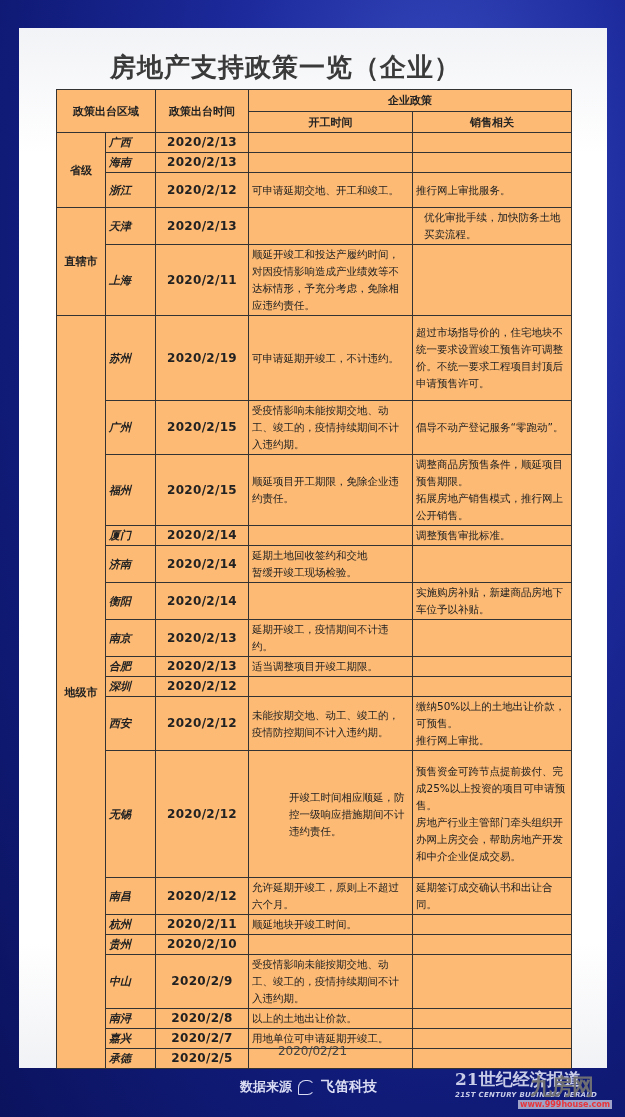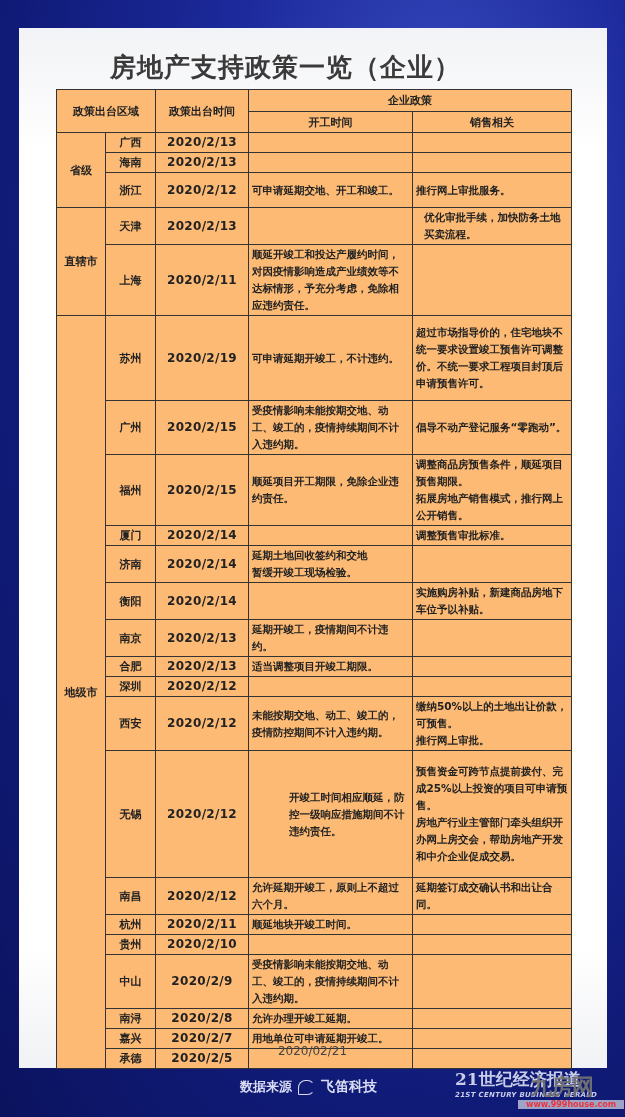--- a/index.html
+++ b/index.html
@@ -20,23 +20,23 @@
     position: absolute; left: 56px; top: 89px; width: 515px;
     border-collapse: collapse; table-layout: fixed;
     font-size: 11px; color: #222; background: #fdba74;
   }
   table.policy td, table.policy th {
     border: 1.2px solid #333; padding: 1px 3px; line-height: 17px;
     vertical-align: middle; overflow: hidden;
   }
   table.policy th { font-weight: bold; text-align: center; font-size: 11px; }
   td.region { text-align: center; font-weight: bold; }
-  td.city { text-align: center; font-weight: bold; }
+  td.city { text-align: left; font-weight: bold; font-style: italic; }
   td.date { text-align: center; font-weight: bold; font-size: 12px; letter-spacing: 0.3px; }
-  td.start, td.sales { text-align: left; font-weight: bold; font-size: 10.5px; line-height: 17px; padding-left: 2px; }
+  td.start, td.sales { text-align: left; font-weight: normal; font-size: 10.5px; line-height: 17px; padding-left: 2px; }
   .datestamp {
     position: absolute; left: 0; top: 1044px; width: 625px; text-align: center;
     font-size: 12px; color: #444;
   }
   .footer-source {
     position: absolute; left: 240px; top: 1078px; display: flex; align-items: center; gap: 6px;
     color: #d9dcf2; font-weight: bold; font-size: 13px;
   }
   .footer-source .logo-mark {
     width: 15px; height: 13px; border: 1.5px solid #d9dcf2; border-radius: 8px 8px 8px 2px;
@@ -47,21 +47,21 @@
     position: absolute; left: 455px; top: 1068px; color: #c9cde8;
   }
   .herald .big { font-family: "DejaVu Serif", serif; font-weight: bold; font-size: 17px; }
   .herald .small { font-size: 7px; font-style: italic; font-weight: bold; letter-spacing: 0.3px; }
   .watermark {
     position: absolute; left: 530px; top: 1072px; color: #737373; font-weight: bold;
     font-size: 22px; letter-spacing: -1px; opacity: 0.95;
   }
   .watermark-url {
     position: absolute; left: 518px; top: 1100px; color: #e8353a; font-size: 8px; font-weight: bold;
-    background: rgba(255,255,255,0.6); padding: 0 8px;
+    background: rgba(255,255,255,0.6); padding: 0 2px;
   }
 </style>
 </head>
 <body>
 
 <div class="card"></div>
 
 <div class="title">房地产支持政策一览（企业）</div>
 
 <table class="policy">
@@ -207,21 +207,21 @@
       </tr>
       <tr style="height: 51px;">
         <td class="city">中山</td>
         <td class="date">2020/2/9</td>
         <td class="start" style="white-space: pre-line;">受疫情影响未能按期交地、动工、竣工的，疫情持续期间不计入违约期。</td>
         <td class="sales" style="white-space: pre-line;"></td>
       </tr>
       <tr style="height: 18px;">
         <td class="city">南浔</td>
         <td class="date">2020/2/8</td>
-        <td class="start" style="white-space: pre-line;">允许办理开竣工延期。</td>
+        <td class="start" style="white-space: pre-line;">以上的土地出让价款。</td>
         <td class="sales" style="white-space: pre-line;"></td>
       </tr>
       <tr style="height: 17px;">
         <td class="city">嘉兴</td>
         <td class="date">2020/2/7</td>
         <td class="start" style="white-space: pre-line;">用地单位可申请延期开竣工。</td>
         <td class="sales" style="white-space: pre-line;"></td>
       </tr>
       <tr style="height: 18px;">
         <td class="city">承德</td>

